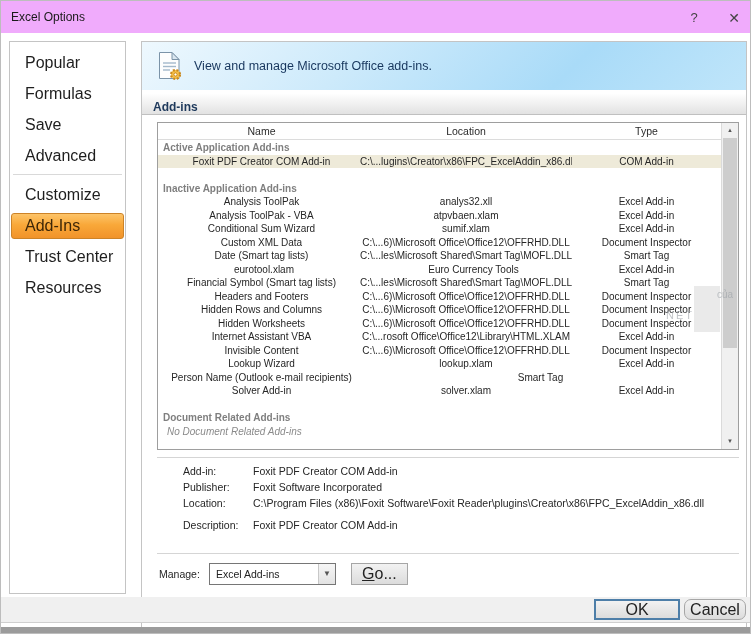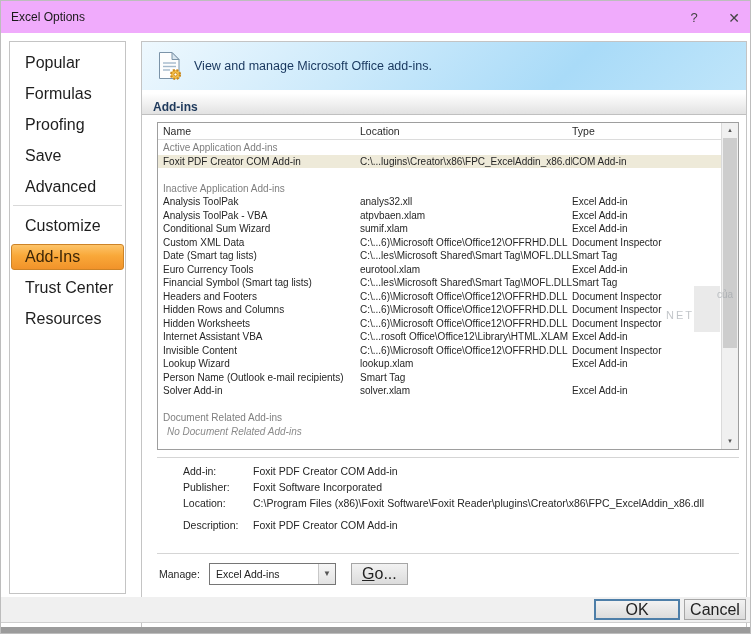--- a/index.html
+++ b/index.html
@@ -43,26 +43,26 @@
 
   
   .addin-table { position:absolute; left:15px; top:80px; width:582px; height:328px;
                  border:1px solid #9e9e9e; background:#fff; font-size:10px; overflow:hidden; }
   .t-header { position:absolute; left:0; top:0; right:17px; height:17px;
               border-bottom:1px solid #dcdcdc; display:flex; align-items:center;
               color:#2b2b2b; font-size:10.5px; }
   .t-body { position:absolute; left:0; top:18px; right:17px; bottom:0; }
   .trow { display:flex; height:13.5px; line-height:13.5px; white-space:nowrap; }
   .trow.sel { background:#eeead9; }
-  .c, .hc { overflow:hidden; }
+  .c, .hc { overflow:hidden;text-align:center; }
   .hc0,.c0 { width:202px; padding-left:5px; }
   .hc1,.c1 { width:212px; }
   .hc2,.c2 { flex:1; }
   .c { color:#262626; }
-  .trow.group .g { padding-left:5px; font-weight:normal; color:#7f7f7f; }
+  .trow.group .g { padding-left:5px; font-weight:bold; color:#7f7f7f; }
   .trow.note .n { padding-left:9px; font-style:italic; color:#8a8a8a; }
 
   .vscroll { position:absolute; top:0; bottom:0; right:0; width:17px;
              background:#f0f0f0; border-left:1px solid #dadada; }
   .sb-arrow { position:absolute; left:0; width:16px; height:15px; text-align:center;
               font-size:6px; color:#555; line-height:15px; }
   .sb-up { top:0; }
   .sb-down { bottom:0; }
   .sb-thumb { position:absolute; left:1px; top:15px; width:14px; height:210px;
               background:#cdcdcd; }
@@ -95,41 +95,40 @@
               background:#d9d9d9; opacity:.55; }
   .wm-frag { position:absolute; color:#9aa0a6; opacity:.6; }
   .wm-1 { left:575px; top:247px; font-size:10px; }
   .wm-2 { left:524px; top:267px; font-size:11px; letter-spacing:2px; }
 
   
   .footer { position:absolute; left:0; right:0; top:596px; height:26px;
             background:#f0f0f0; border-bottom:1px solid #cfcfcf; }
   .ok-btn { position:absolute; left:593px; top:2px; width:86px; height:21px;
             border:2px solid #4d7ea8; }
-  .cancel-btn { position:absolute; left:683px; top:2px; width:62px; height:21px; }
+  .cancel-btn { position:absolute; left:683px; top:2px; width:62px; height:21px;border-radius:7px; }
   .bottom-strip { position:absolute; left:0; right:0; bottom:0; height:6px; background:#9b9b9b; }
 
   
   .banner-icon svg { display:block; }
 </style>
 </head>
 <body>
 
 <div class="screen">
 
   <div class="titlebar">
     <span class="wtitle">Excel Options</span>
     <span class="tb-btn tb-help">?</span>
     <span class="tb-btn tb-close">✕</span>
   </div>
 
   <div class="sidebar" id="nav">
       <div class="nav-item">Popular</div>
       <div class="nav-item">Formulas</div>
-      <div class="nav-item">Proofing</div>
       <div class="nav-item">Save</div>
       <div class="nav-item">Advanced</div>
       <div class="nav-div"></div>
       <div class="nav-item">Customize</div>
       <div class="nav-item sel">Add-Ins</div>
       <div class="nav-item">Trust Center</div>
       <div class="nav-item">Resources</div>
     </div>
 
   <div class="panel">
@@ -191,22 +190,22 @@
             <span class="c c0">Custom XML Data</span>
             <span class="c c1">C:\...6)\Microsoft Office\Office12\OFFRHD.DLL</span>
             <span class="c c2">Document Inspector</span>
           </div>
           <div class="trow item">
             <span class="c c0">Date (Smart tag lists)</span>
             <span class="c c1">C:\...les\Microsoft Shared\Smart Tag\MOFL.DLL</span>
             <span class="c c2">Smart Tag</span>
           </div>
           <div class="trow item">
+            <span class="c c1">eurotool.xlam</span>
             <span class="c c0">Euro Currency Tools</span>
-            <span class="c c1">eurotool.xlam</span>
             <span class="c c2">Excel Add-in</span>
           </div>
           <div class="trow item">
             <span class="c c0">Financial Symbol (Smart tag lists)</span>
             <span class="c c1">C:\...les\Microsoft Shared\Smart Tag\MOFL.DLL</span>
             <span class="c c2">Smart Tag</span>
           </div>
           <div class="trow item">
             <span class="c c0">Headers and Footers</span>
             <span class="c c1">C:\...6)\Microsoft Office\Office12\OFFRHD.DLL</span>

